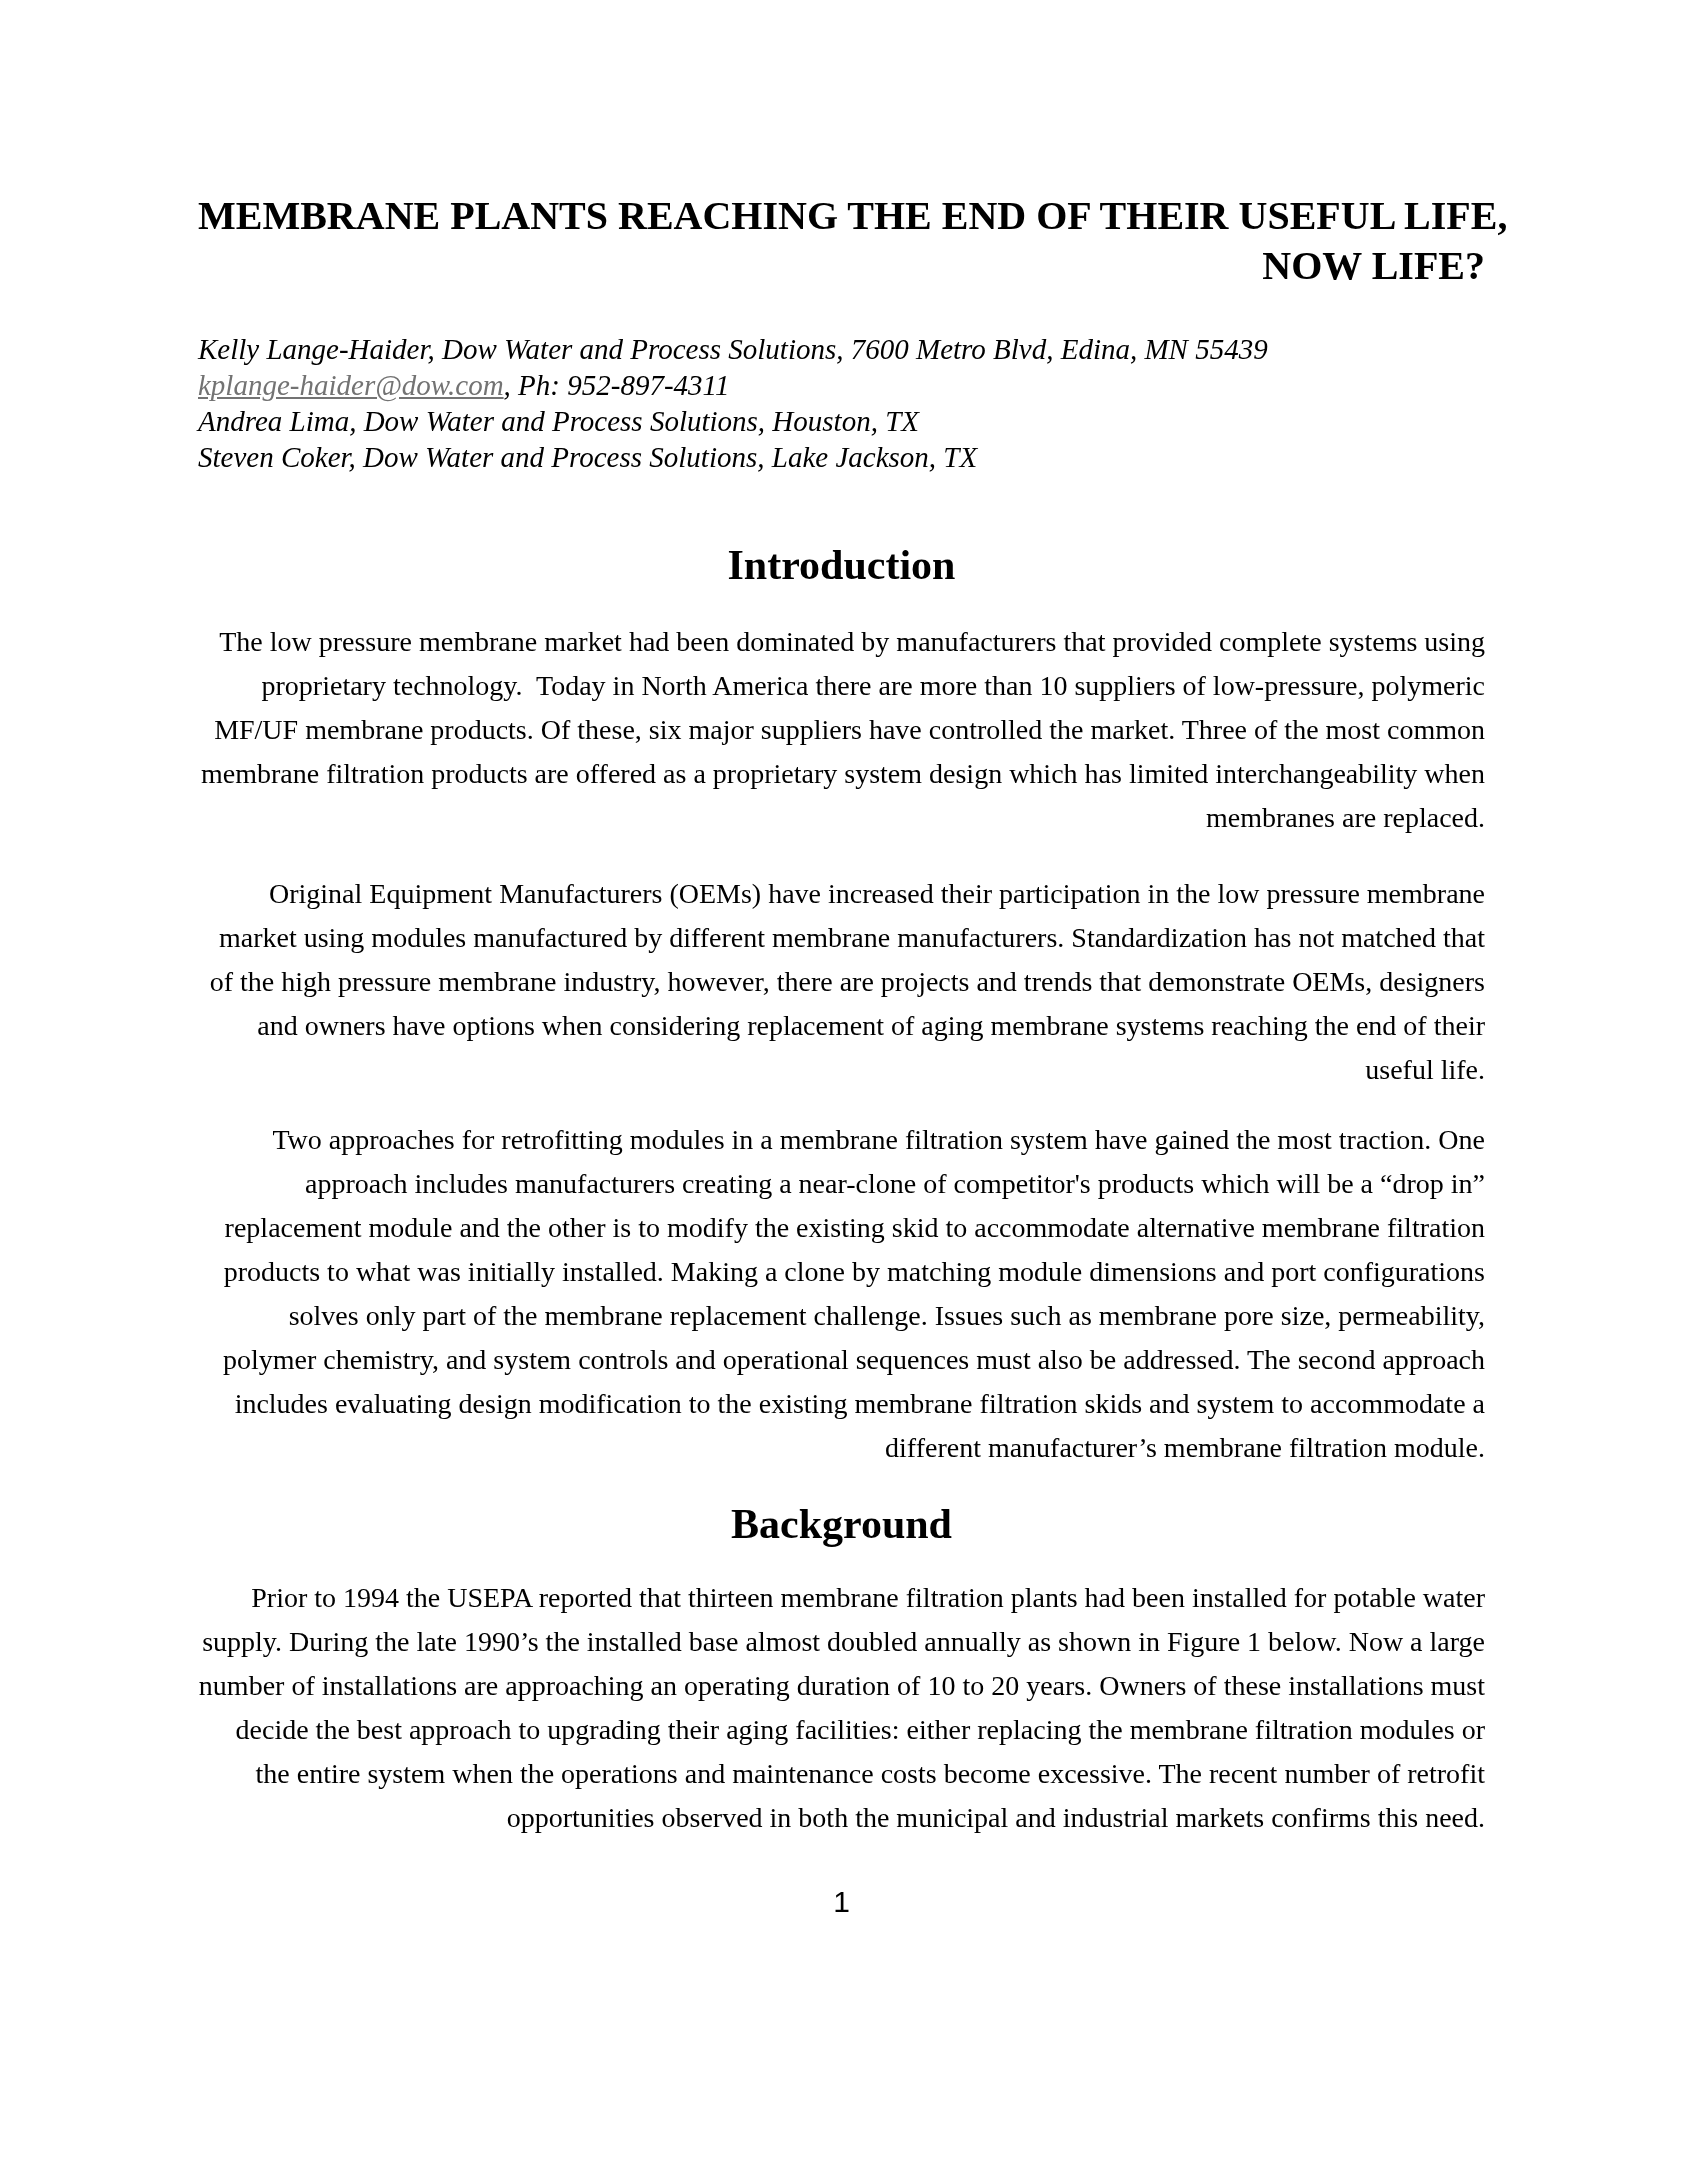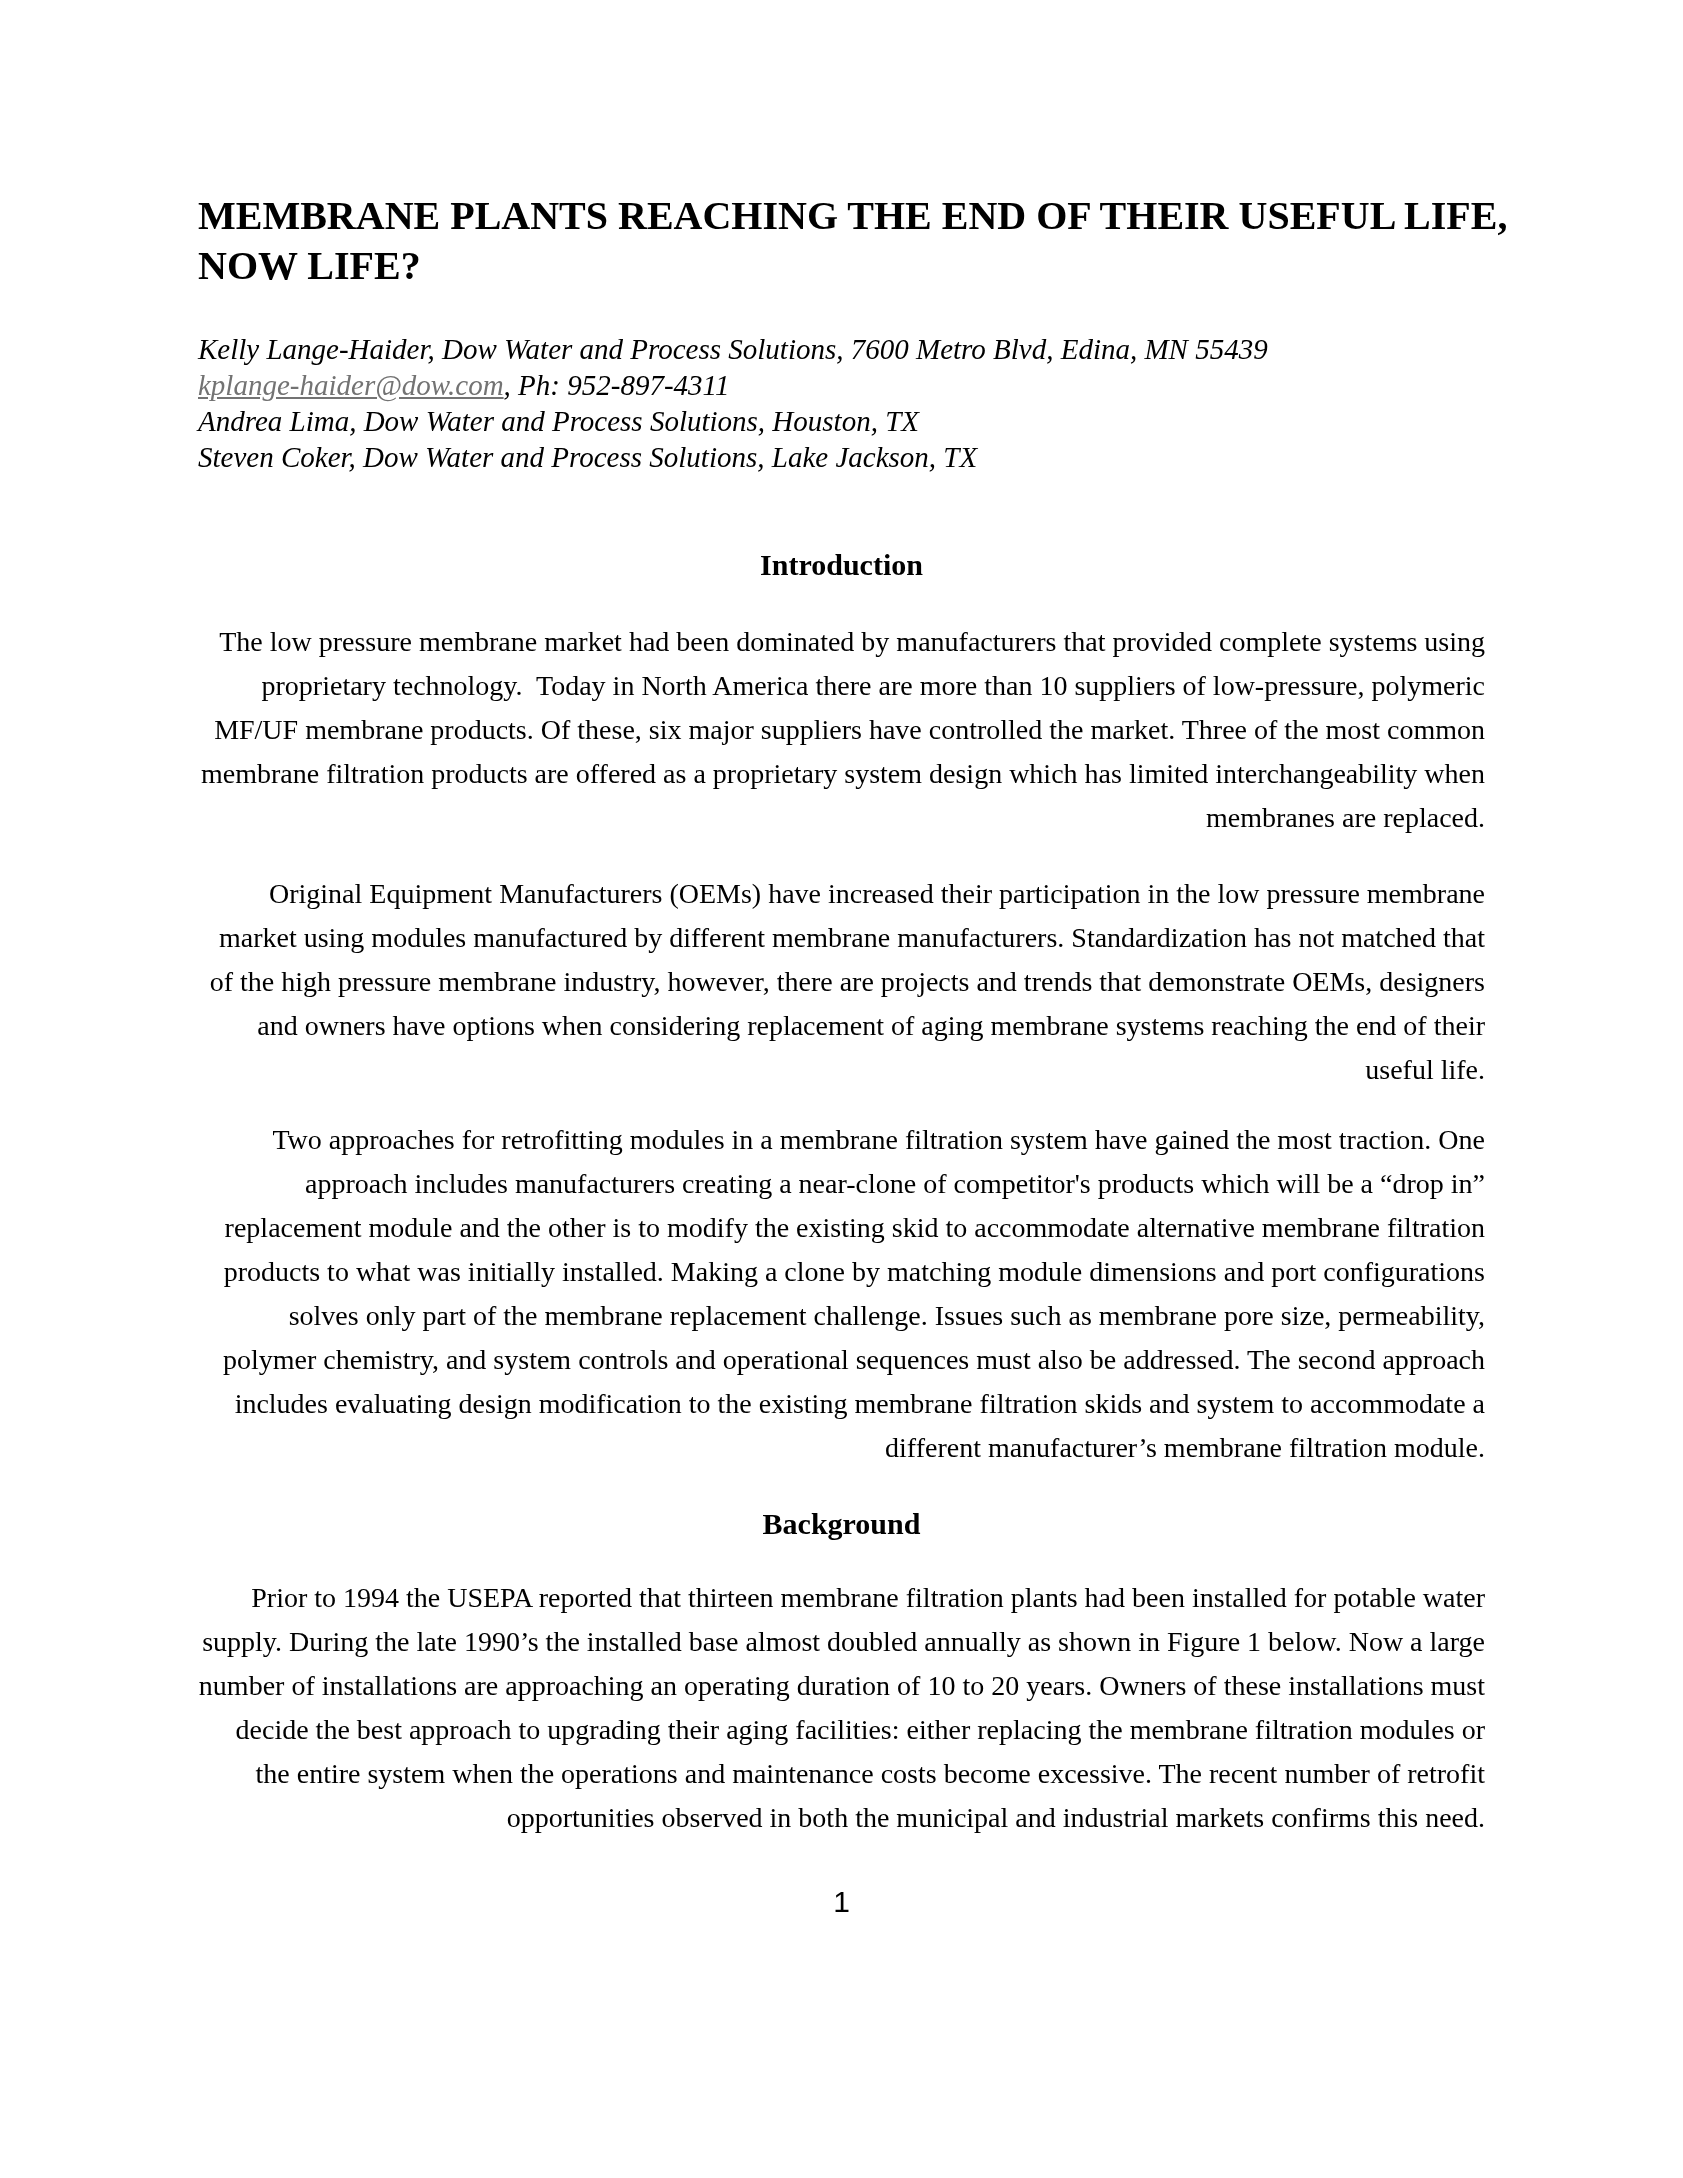--- a/index.html
+++ b/index.html
@@ -16,21 +16,21 @@
     color: #000000;
     font-family: "Liberation Serif", "DejaVu Serif", serif;
     overflow: hidden;
   }
   .content {
     width: 1287px;
     margin: 0 auto;
   }
   .title {
     margin: 191px 0 0 0;
-    text-align: left;
+    text-align: right;
     font-weight: bold;
     font-size: 40px;
     line-height: 50px;
     font-family: "Liberation Serif", "DejaVu Serif", serif;
   }
   .title-line {
     display: block;
     white-space: nowrap;
   }
   .authors {
@@ -41,21 +41,21 @@
     line-height: 36px;
   }
   .email {
     color: #737373;
     text-decoration: underline;
     font-style: italic;
   }
   .heading {
     text-align: center;
     font-weight: bold;
-    font-size: 30px;
+    font-size: 42px;
     line-height: 48px;
     margin: 0;
   }
   .h-intro { margin-top: 66px; }
   .h-bg    { margin-top: 30px; }
   .body-para {
     margin: 0;
     font-size: 28px;
     line-height: 44px;
     text-align: right;

